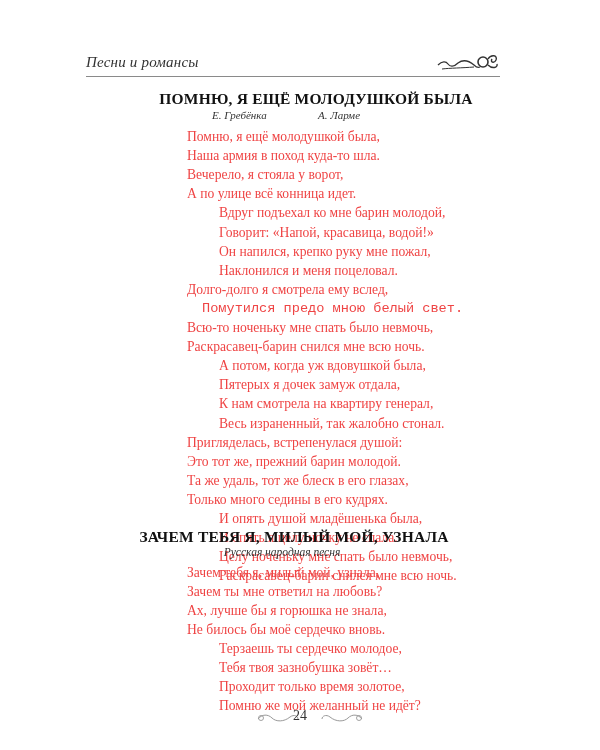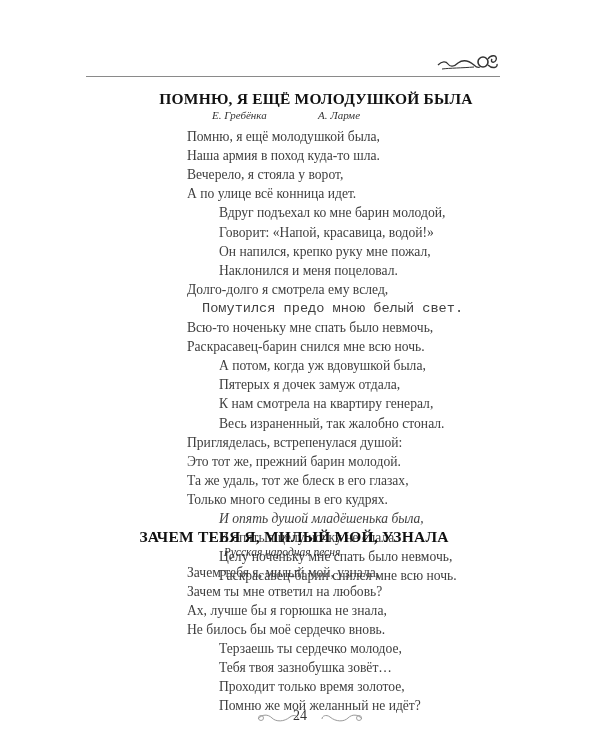--- a/index.html
+++ b/index.html
@@ -24,34 +24,35 @@
     }
     .authors {
       position: absolute; left: 0; width: 600px; font-style: italic; font-size: 11px; color: #333;
     }
     .authors span { position: absolute; }
     .subtitle {
       position: absolute; left: 0; width: 600px; text-align: center;
       font-style: italic; font-size: 11.5px; color: #333;
     }
     .verse-line {
-      position: absolute; font-size: 13.6px; line-height: 19px; white-space: nowrap; color: #404040;
+      position: absolute; font-size: 13.6px; line-height: 19px; white-space: nowrap; color: #ef4444;
     }
     .footer { position: absolute; left: 0; top: 706px; width: 600px; height: 24px; }
     .page-number {
       position: absolute; left: 0; width: 600px; top: 2px; text-align: center; font-size: 14px; color: #333;
     }
     .footer-orn { position: absolute; top: 6px; width: 44px; height: 12px; }
   </style>
 </head>
 <body>
 
 <div class="page">
 
   <div class="running-head">
+    <div class="running-title">Песни и романсы</div>
     <svg class="head-ornament" viewBox="0 0 64 22">
       <path d="M2 14 C6 10, 10 10, 12 13 C14 16, 18 16, 22 12 C26 9, 32 9, 38 14 C40 16, 42 17, 44 16" fill="none" stroke="#333" stroke-width="1.3"></path>
       <path d="M6 18 C14 17, 26 17, 38 16" fill="none" stroke="#333" stroke-width="1"></path>
       <circle cx="47" cy="11" r="5" fill="none" stroke="#333" stroke-width="1.6"></circle>
       <path d="M52 8 C55 3, 62 4, 60 9 C58 13, 54 11, 56 8 M52 14 C56 18, 62 17, 61 13" fill="none" stroke="#333" stroke-width="1.4"></path>
     </svg>
   </div>
   <div class="head-rule"></div>
 
   <div class="song-title" style="top:90px;padding-left:16px;">ПОМНЮ, Я ЕЩЁ МОЛОДУШКОЙ БЫЛА</div>
@@ -73,21 +74,21 @@
       <div class="verse-line" style="top: 318px; left: 187px;">Всю-то ноченьку мне спать было невмочь,</div>
       <div class="verse-line" style="top: 337.1px; left: 187px;">Раскрасавец-барин снился мне всю ночь.</div>
       <div class="verse-line" style="top: 356.2px; left: 219px;">А потом, когда уж вдовушкой была,</div>
       <div class="verse-line" style="top: 375.3px; left: 219px;">Пятерых я дочек замуж отдала,</div>
       <div class="verse-line" style="top: 394.4px; left: 219px;">К нам смотрела на квартиру генерал,</div>
       <div class="verse-line" style="top: 413.5px; left: 219px;">Весь израненный, так жалобно стонал.</div>
       <div class="verse-line" style="top: 432.6px; left: 187px;">Пригляделась, встрепенулася душой:</div>
       <div class="verse-line" style="top: 451.7px; left: 187px;">Это тот же, прежний барин молодой.</div>
       <div class="verse-line" style="top: 470.8px; left: 187px;">Та же удаль, тот же блеск в его глазах,</div>
       <div class="verse-line" style="top: 489.9px; left: 187px;">Только много седины в его кудрях.</div>
-      <div class="verse-line" style="top: 509px; left: 219px; font-style: italic;">И опять душой младёшенька была,</div>
+      <div class="verse-line" style="top: 509px; left: 219px;">И опять душой младёшенька была,</div>
       <div class="verse-line" style="top: 528.1px; left: 219px;">И опять я целу ночку не спала.</div>
       <div class="verse-line" style="top: 547.2px; left: 219px;">Целу ноченьку мне спать было невмочь,</div>
       <div class="verse-line" style="top: 566.3px; left: 219px;">Раскрасавец-барин снился мне всю ночь.</div>
     </div>
 
   <div class="song-title" style="top:528px; left:-6px;">ЗАЧЕМ ТЕБЯ Я, МИЛЫЙ МОЙ, УЗНАЛА</div>
   <div class="subtitle" style="top:546px; left:-18px;">Русская народная песня</div>
   <div id="song1">
       <div class="verse-line" style="top: 563px; left: 187px;">Зачем тебя я, милый мой, узнала,</div>
       <div class="verse-line" style="top: 582px; left: 187px;">Зачем ты мне ответил на любовь?</div>

